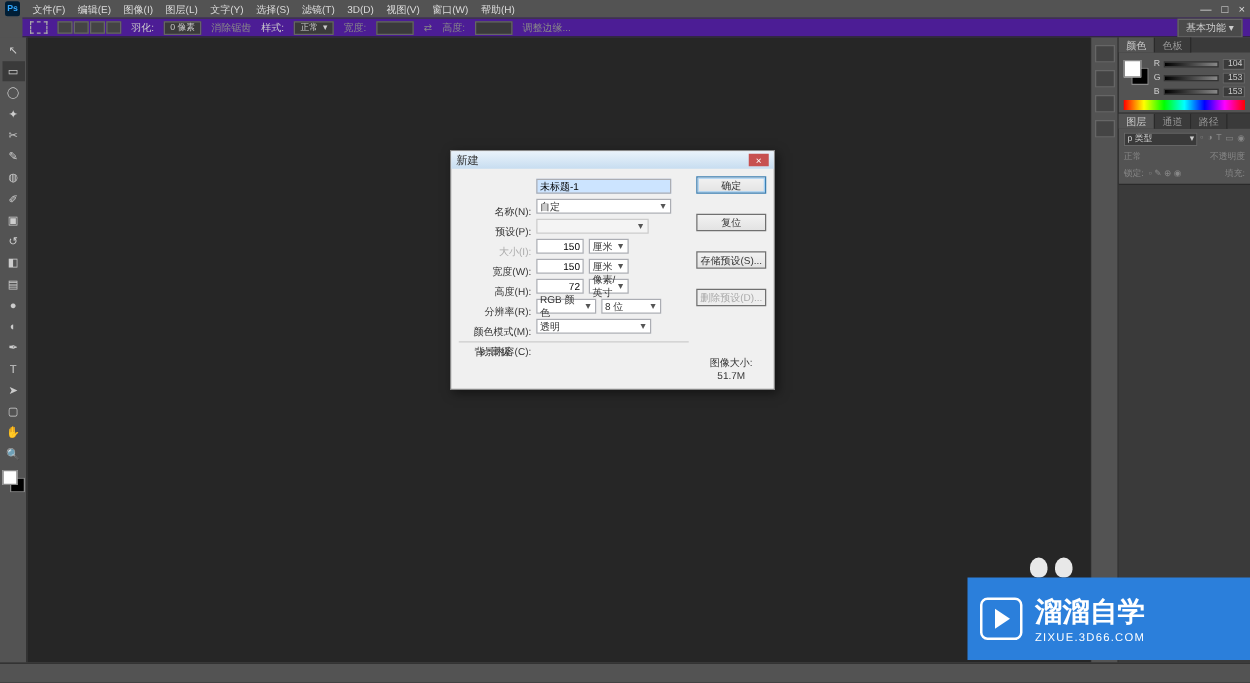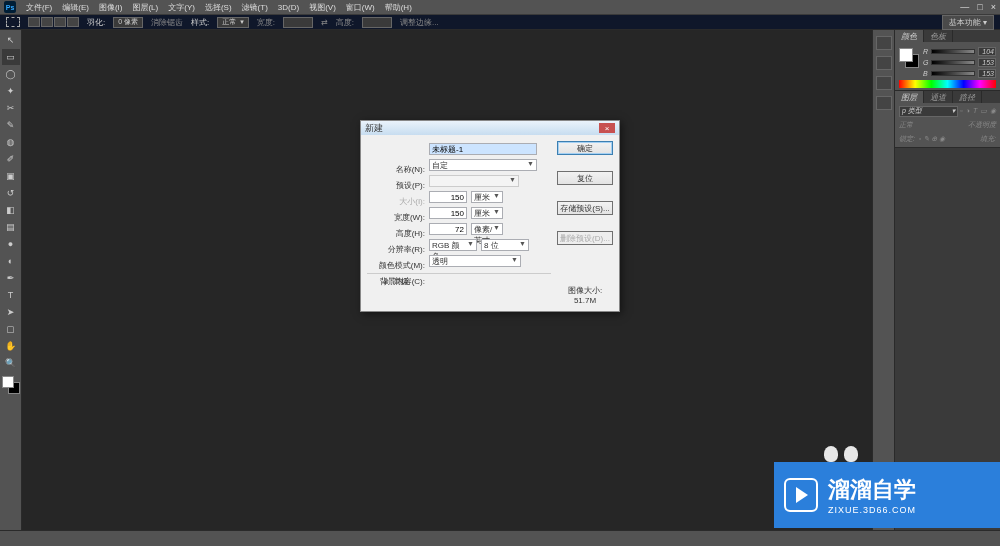--- a/index.html
+++ b/index.html
@@ -5,21 +5,21 @@
     * { margin: 0; padding: 0; box-sizing: border-box; font-family: "Microsoft YaHei", Arial, sans-serif; }
     body { width: 1000px; height: 546px; background: #535353; overflow: hidden; position: relative; }
     
     
     .menubar { height: 14px; background: #535353; display: flex; align-items: center; padding: 0 4px; gap: 10px; font-size: 8px; color: #ddd; }
     .menubar .ps-icon { width: 12px; height: 12px; background: #001e36; color: #31a8ff; font-size: 7px; font-weight: bold; display: flex; align-items: center; justify-content: center; border-radius: 2px; }
     .menubar .menu-item { cursor: pointer; }
     .menubar .win-controls { margin-left: auto; display: flex; gap: 8px; font-size: 9px; }
     
     
-    .optionsbar { height: 16px; background: #0f172a; border-top: 1px solid #3a3a3a; border-bottom: 1px solid #2a2a2a; display: flex; align-items: center; padding: 0 6px; gap: 8px; font-size: 8px; color: #ccc; }
+    .optionsbar { height: 16px; background: #4c1d95; border-top: 1px solid #3a3a3a; border-bottom: 1px solid #2a2a2a; display: flex; align-items: center; padding: 0 6px; gap: 8px; font-size: 8px; color: #ccc; margin-left: 18px; }
     .optionsbar .sel-icon { width: 14px; height: 10px; border: 1px dashed #aaa; }
     .optionsbar .mode-btns { display: flex; gap: 1px; }
     .optionsbar .mode-btn { width: 12px; height: 10px; background: #444; border: 1px solid #666; }
     .optionsbar .dd { background: #3a3a3a; border: 1px solid #666; padding: 0 4px; font-size: 7px; height: 11px; display: flex; align-items: center; gap: 4px; }
     .optionsbar .right-label { margin-left: auto; background: #4a4a4a; padding: 1px 6px; border: 1px solid #666; }
     
     
     .main { display: flex; height: 500px; }
     
     
@@ -31,21 +31,21 @@
     .toolbox .swatches .bg { position: absolute; bottom: 0; right: 0; width: 12px; height: 12px; background: #000; border: 1px solid #888; }
     
     
     .canvas-area { flex: 1; background: #262626; position: relative; }
     
     
     .right-dock { width: 22px; background: #535353; border-left: 1px solid #2a2a2a; display: flex; flex-direction: column; gap: 6px; padding: 6px 0; align-items: center; }
     .right-dock .dock-icon { width: 16px; height: 14px; background: #444; border: 1px solid #666; cursor: pointer; }
     
     
-    .right-panels { width: 106px; background: #535353; border-left: 1px solid #2a2a2a; display: flex; flex-direction: column; font-size: 8px; color: #ccc; font-style: italic; }
+    .right-panels { width: 106px; background: #535353; border-left: 1px solid #2a2a2a; display: flex; flex-direction: column; font-size: 8px; color: #ccc; }
     .panel { border-bottom: 1px solid #2a2a2a; }
     .panel-tabs { display: flex; height: 12px; background: #3a3a3a; }
     .panel-tab { padding: 0 6px; font-size: 8px; display: flex; align-items: center; background: #535353; border-right: 1px solid #2a2a2a; }
     .panel-tab.inactive { background: #3a3a3a; color: #999; }
     .color-panel .body { height: 48px; padding: 4px; position: relative; }
     .color-panel .swatch-pair { position: absolute; top: 6px; left: 4px; width: 20px; height: 20px; }
     .color-panel .swatch-pair .fg2 { position: absolute; top: 0; left: 0; width: 14px; height: 14px; background: #fff; border: 1px solid #888; }
     .color-panel .swatch-pair .bg2 { position: absolute; bottom: 0; right: 0; width: 14px; height: 14px; background: #000; border: 1px solid #888; }
     .color-panel .sliders { position: absolute; top: 4px; left: 28px; right: 4px; }
     .color-panel .srow { display: flex; align-items: center; gap: 3px; height: 11px; font-size: 7px; }
@@ -65,21 +65,21 @@
     .dialog { position: absolute; top: 120px; left: 360px; width: 260px; background: #f0f0f0; border: 1px solid #888; box-shadow: 2px 2px 8px rgba(0,0,0,0.5); font-size: 9px; color: #333; }
     .dialog .titlebar { height: 14px; background: linear-gradient(to bottom, #eaf3fb, #c7ddf0); display: flex; align-items: center; padding: 0 4px; font-size: 9px; }
     .dialog .titlebar .close { margin-left: auto; width: 16px; height: 10px; background: #c75050; color: #fff; display: flex; align-items: center; justify-content: center; font-size: 8px; cursor: pointer; }
     .dialog .content { display: flex; padding: 6px; gap: 6px; }
     .dialog .form { flex: 1; }
     .dialog .frow { display: flex; align-items: center; height: 16px; gap: 4px; }
     .dialog .flabel { width: 58px; text-align: right; font-size: 8px; margin-top: 40px; }
     .dialog input[type=text] { border: 1px solid #abadb3; height: 12px; font-size: 8px; padding: 0 2px; background: #fff; }
     .dialog input.name-input { width: 108px; background: #cce4ff; }
     .dialog input.num-input { width: 38px; text-align: right; }
-    .dialog .combo { border: 1px solid #abadb3; height: 12px; font-size: 8px; padding: 0 2px; background: #fff; display: flex; justify-content: space-between; cursor: pointer; }
+    .dialog .combo { border: 1px solid #abadb3; height: 12px; font-size: 8px; padding: 0 2px; background: #fff; display: flex; align-items: center; justify-content: space-between; cursor: pointer; }
     .dialog .combo .arrow { font-size: 7px; color: #555; }
     .dialog .combo.preset { width: 108px; }
     .dialog .combo.size { width: 90px; background: #f4f4f4; color: #aaa; border-color: #ccc; }
     .dialog .combo.unit { width: 32px; }
     .dialog .combo.mode { width: 48px; }
     .dialog .combo.bit { width: 48px; }
     .dialog .combo.bg { width: 92px; }
     .dialog .buttons { width: 56px; display: flex; flex-direction: column; gap: 16px; }
     .dialog .btn { height: 14px; border: 1px solid #707070; background: linear-gradient(to bottom, #f2f2f2, #e3e3e3); font-size: 8px; display: flex; align-items: center; justify-content: center; cursor: pointer; }
     .dialog .btn.primary { border: 1px solid #3c7fb1; box-shadow: inset 0 0 0 1px #a4d0f3; }

